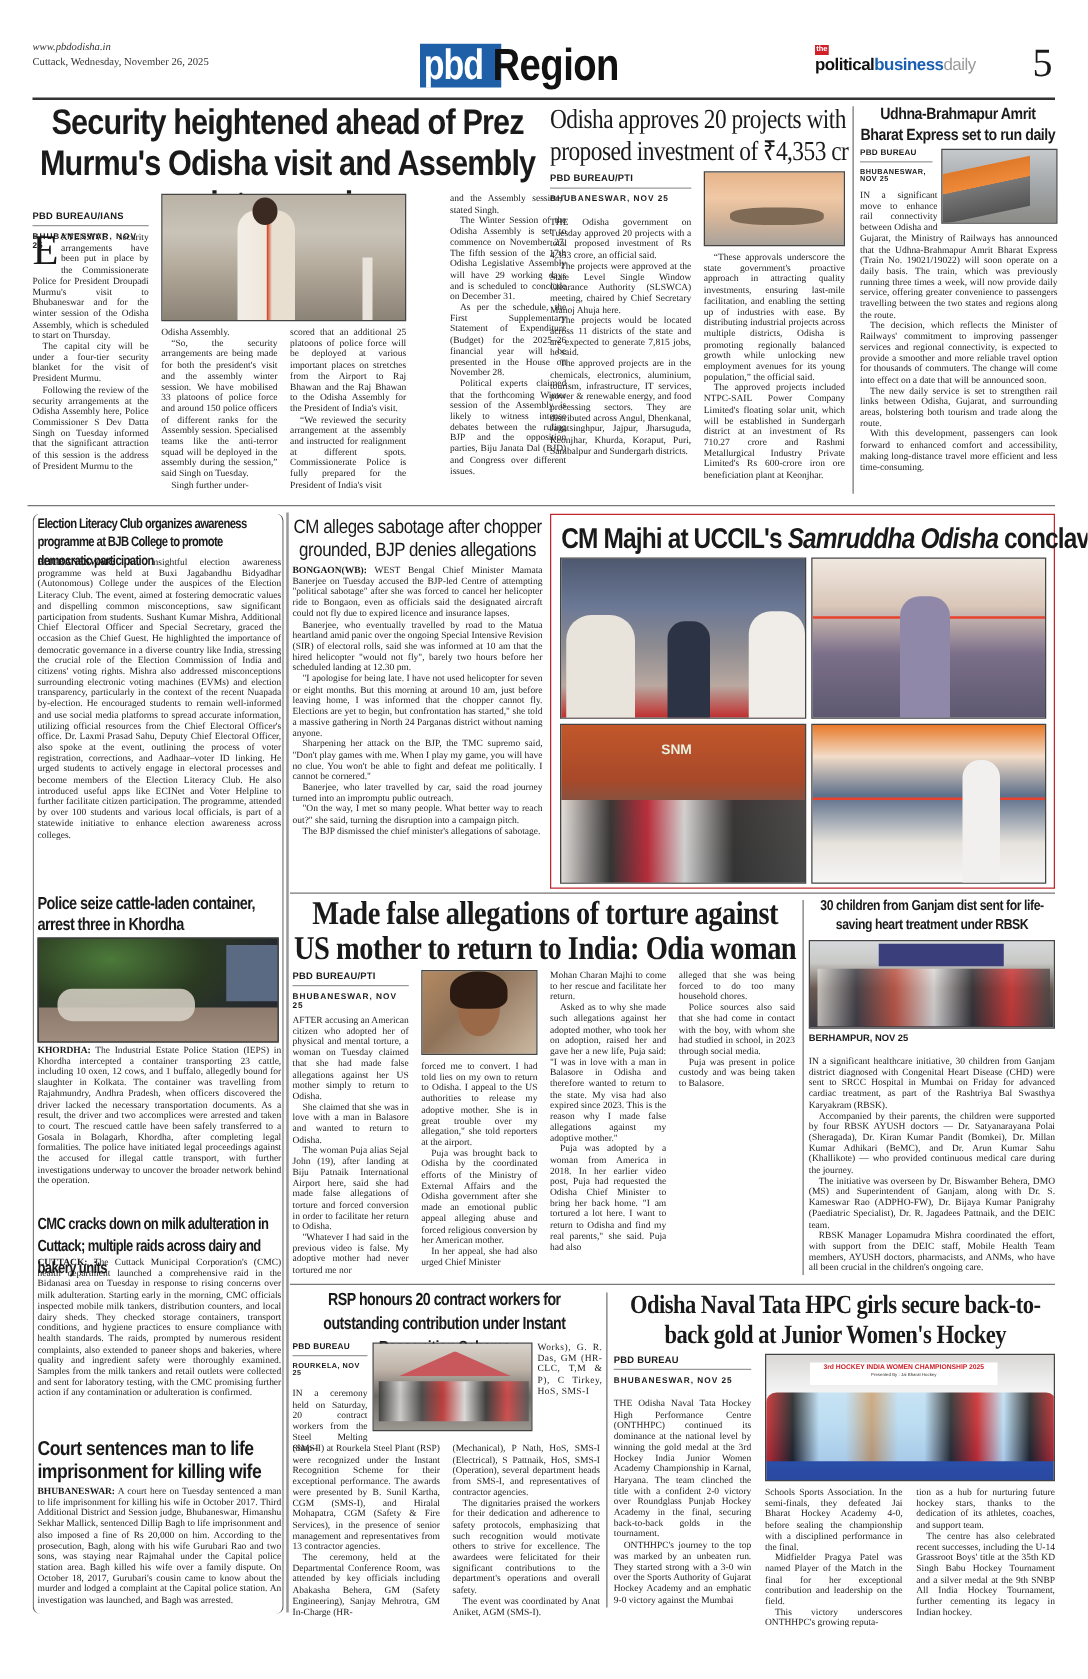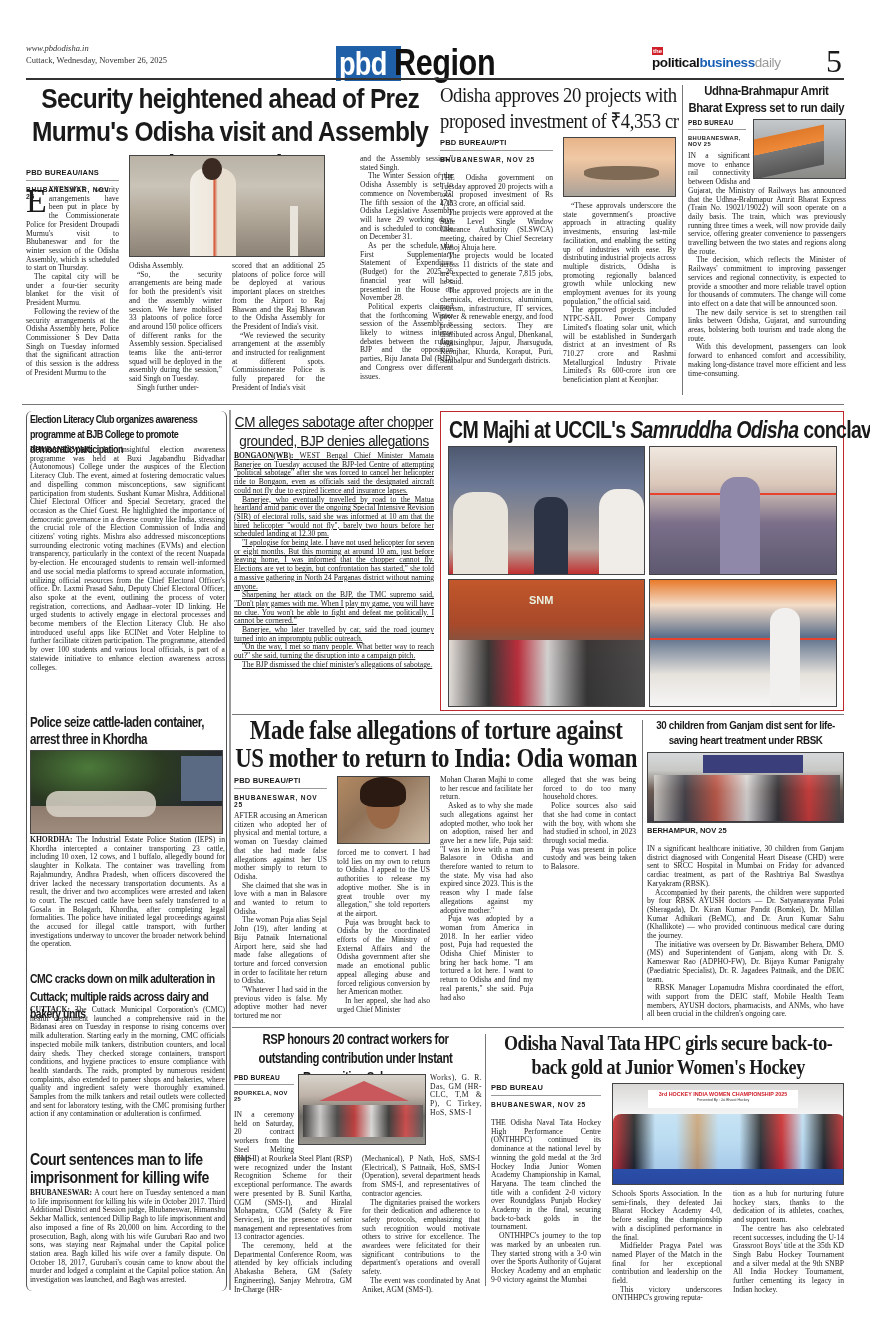--- a/index.html
+++ b/index.html
@@ -14,21 +14,21 @@
   .dateline { font-family: "Liberation Sans", sans-serif; font-weight: bold; font-size: 6.6px; letter-spacing: 0.8px; margin-top: 5px; }
   .photo { position: absolute; overflow: hidden; border: 1px solid #444; }
   .rule-h { position: absolute; height: 1px; background: #777; }
   .rule-v { position: absolute; width: 1px; background: #777; }
   b.lead { font-weight: bold; }
   .dropcap { float: left; font-size: 34px; line-height: 28px; margin-right: 2px; margin-top: 1px; font-family: "Liberation Serif", serif; }
 </style>
 </head>
 <body>
 
-<div class="abs" data-name="masthead" style="left:26px;top:41px;width:818px;height:48px;text-align:center;">
+<div class="abs" data-name="masthead" style="left:26px;top:30px;width:818px;height:48px;text-align:center;">
   <div class="abs" data-name="website-url" style="left:0;top:2px;font-size:8.5px;font-style:italic;color:#333;">www.pbdodisha.in</div>
   <div class="abs" data-name="issue-date" style="left:0;top:14px;font-size:8.5px;color:#333;">Cuttack, Wednesday, November 26, 2025</div>
   <div class="abs" data-name="pbd-logo" style="left:310px;top:5px;height:35px;background:#1f5fa8;padding:0 3px;">
     <span data-name="pbd-logo-text" style="font-family:'Liberation Sans',sans-serif;font-weight:bold;color:#fff;font-size:34px;line-height:35px;letter-spacing:-1px;display:inline-block;transform:scaleX(0.8);transform-origin:left;">pbd</span>
   </div>
   <div class="abs" data-name="section-title" style="left:368px;top:2px;font-family:'Liberation Sans',sans-serif;font-weight:bold;font-size:36px;line-height:40px;letter-spacing:-0.5px;transform:scaleX(0.85);transform-origin:left;color:#111;">Region</div>
   <div class="abs" data-name="brand-logo" style="left:626px;top:6px;width:170px;height:32px;">
     <span class="abs" data-name="brand-the" style="left:0;top:0;background:#d0202a;color:#fff;font-family:'Liberation Sans',sans-serif;font-weight:bold;font-size:6px;padding:0 1px;line-height:8px;">the</span>
     <div class="abs" data-name="brand-wordmark" style="left:0;top:8px;font-family:'Liberation Sans',sans-serif;font-weight:bold;font-size:13.5px;letter-spacing:-0.4px;white-space:nowrap;">
       <span data-name="brand-political" style="color:#111;">political</span><span data-name="brand-business" style="color:#1a5fb4;">business</span><span data-name="brand-daily" style="color:#9a9a9a;font-weight:normal;">daily</span>
@@ -147,21 +147,21 @@
 
 <div class="abs" data-name="article-court" style="left:30px;top:1151px;width:195px;">
   <h3 data-name="headline-court" style="font-family:'Liberation Sans',sans-serif;font-weight:bold;font-size:16px;line-height:18px;letter-spacing:-0.5px;width:222px;transform:scaleX(0.88);transform-origin:left top;height:38px;">Court sentences man to life imprisonment for killing wife</h3>
   <div class="txt" data-name="court-text">
     <p class="noind"><b class="lead" data-name="dateline-lead">BHUBANESWAR:</b> <span data-name="paragraph">A court here on Tuesday sentenced a man to life imprisonment for killing his wife in October 2017. Third Additional District and Session judge, Bhubaneswar, Himanshu Sekhar Mallick, sentenced Dillip Bagh to life imprisonment and also imposed a fine of Rs 20,000 on him. According to the prosecution, Bagh, along with his wife Gurubari Rao and two sons, was staying near Rajmahal under the Capital police station area. Bagh killed his wife over a family dispute.  On October 18, 2017, Gurubari's cousin came to know about the murder and lodged a complaint at the Capital police station. An investigation was launched, and Bagh was arrested.</span></p>
   </div>
 </div>
 
 <div class="rule-v" data-name="column-divider" style="left:229px;top:410px;height:880px;background:#999;width:2px;"></div>
 
-<div class="abs" data-name="article-chopper" style="left:234px;top:412px;width:200px;text-decoration:underline;">
+<div class="abs" data-name="article-chopper" style="left:234px;top:412px;width:200px;">
   <h2 data-name="headline-chopper" style="font-family:'Liberation Sans',sans-serif;font-weight:normal;font-size:15.5px;line-height:19px;letter-spacing:-0.4px;width:230px;transform:scaleX(0.87);transform-origin:left top;text-align:center;height:40px;">CM alleges sabotage after chopper grounded, BJP denies allegations</h2>
   <div class="txt" data-name="chopper-text">
     <p class="noind"><b class="lead" data-name="dateline-lead">BONGAON(WB):</b> <span data-name="paragraph">WEST Bengal Chief Minister Mamata Banerjee on Tuesday accused the BJP-led Centre of attempting "political sabotage" after she was forced to cancel her helicopter ride to Bongaon, even as officials said the designated aircraft could not fly due to expired licence and insurance lapses.</span></p>
     <p data-name="paragraph">Banerjee, who eventually travelled by road to the Matua heartland amid panic over the ongoing Special Intensive Revision (SIR) of electoral rolls, said she was informed at 10 am that the hired helicopter "would not fly", barely two hours before her scheduled landing at 12.30 pm.</p>
     <p data-name="paragraph">"I apologise for being late. I have not used helicopter for seven or eight months. But this morning at around 10 am, just before leaving home, I was informed that the chopper cannot fly. Elections are yet to begin, but confrontation has started," she told a massive gathering in North 24 Parganas district without naming anyone.</p>
     <p data-name="paragraph">Sharpening her attack on the BJP, the TMC supremo said, "Don't play games with me. When I play my game, you will have no clue. You won't be able to fight and defeat me politically. I cannot be cornered."</p>
     <p data-name="paragraph">Banerjee, who later travelled by car, said the road journey turned into an impromptu public outreach.</p>
     <p data-name="paragraph">"On the way, I met so many people. What better way to reach out?" she said, turning the disruption into a campaign pitch.</p>
     <p data-name="paragraph">The BJP dismissed the chief minister's allegations of sabotage.</p>
   </div>

